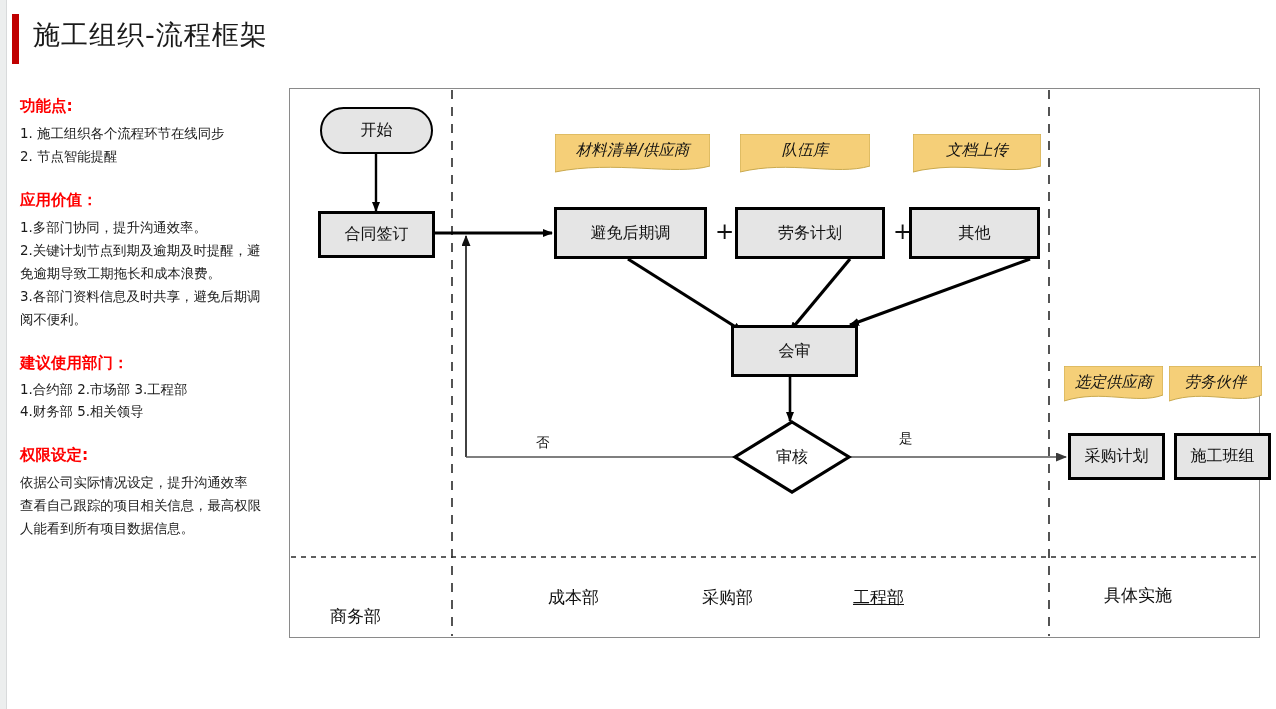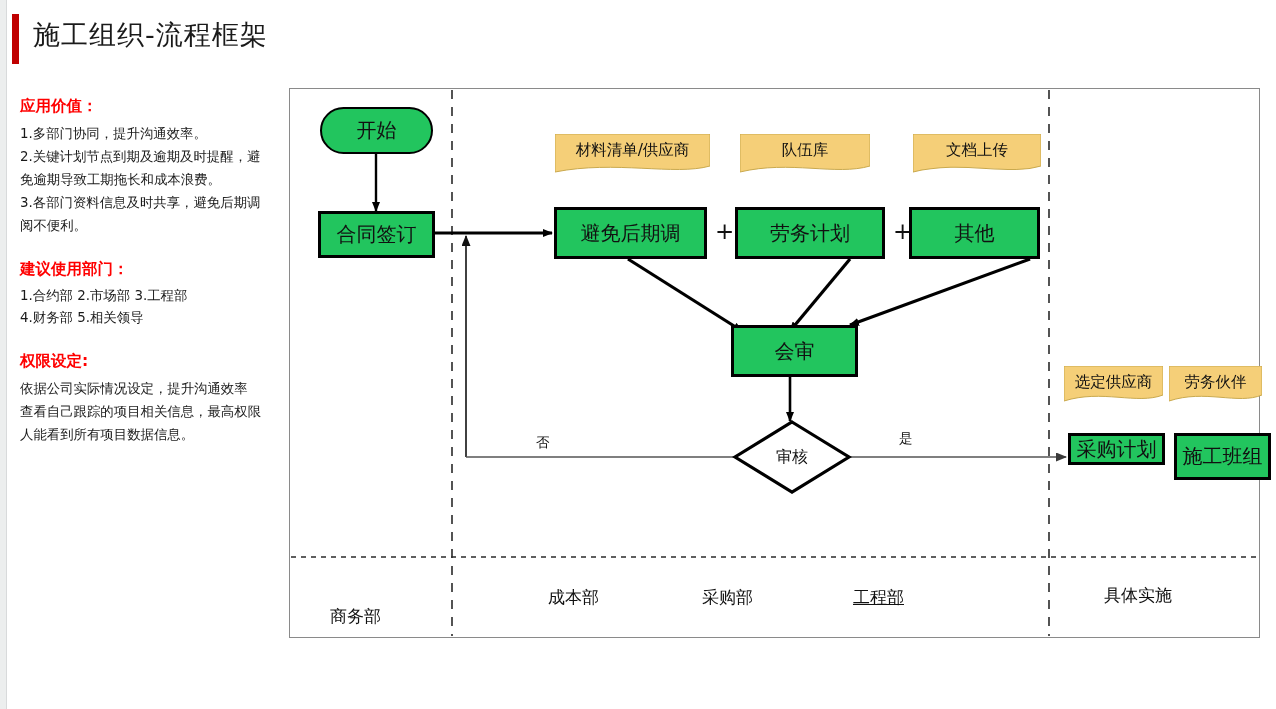--- a/index.html
+++ b/index.html
@@ -66,24 +66,24 @@
     position: absolute;
     left: 289px; top: 88px;
     width: 971px; height: 550px;
     border: 1px solid #8a8a8a;
     background: #ffffff;
   }
   #flowsvg { position: absolute; left: 0; top: 0; }
 
   .node {
     position: absolute;
-    background: #22c55e;
+    background: #e5e5e5;
     border: 3px solid #000;
     display: flex; align-items: center; justify-content: center;
-    font-size: 20px; color: #111;
+    font-size: 16px; color: #111;
     white-space: nowrap;
   }
   .node.start {
     border-radius: 26px;
     border-width: 2px;
   }
 
   .diamond-wrap { position: absolute; }
   .diamond-wrap .dlabel {
     position: absolute; left: 0; top: 0;
@@ -96,21 +96,21 @@
   .note {
     position: absolute;
     display: flex;
     align-items: flex-start;
     justify-content: center;
     font-size: 15.5px; color: #111;
     white-space: nowrap;
     padding-top: 6px;
   }
   .note .notebg { position: absolute; left:0; top:0; width:100%; height:100%; }
-  .note .notetext { position: relative; z-index: 2; }
+  .note .notetext { position: relative; z-index: 2; font-style: italic; }
 
   .plus {
     position: absolute;
     font-size: 23px; color: #111;
     line-height: 1;
   }
   .edge-label {
     position: absolute;
     font-size: 13.5px; color: #111;
   }
@@ -126,20 +126,25 @@
 <div id="stage">
 
   <div class="left-gutter"></div>
   <div class="left-gutter-line"></div>
 
   <div class="title-bar-accent"></div>
   <div class="page-title">施工组织-流程框架</div>
 
   <div class="side-col">
 
+    <div class="sec-block">
+      <div class="sec-head">功能点:</div>
+      <div class="sec-line">1. 施工组织各个流程环节在线同步</div>
+      <div class="sec-line">2. 节点智能提醒</div>
+    </div>
 
     <div class="sec-block">
       <div class="sec-head">应用价值：</div>
       <div class="sec-line">1.多部门协同，提升沟通效率。</div>
       <div class="sec-line">2.关键计划节点到期及逾期及时提醒，避</div>
       <div class="sec-line">免逾期导致工期拖长和成本浪费。</div>
       <div class="sec-line">3.各部门资料信息及时共享，避免后期调</div>
       <div class="sec-line">阅不便利。</div>
     </div>
 
@@ -215,21 +220,21 @@
 
     <div class="node" style="left:441px; top:236px; width:127px; height:52px;">会审</div>
 
     <div class="diamond-wrap" style="left:442px; top:330px; width:120px; height:76px;">
       <svg width="120" height="76" viewBox="0 0 120 76">
         <polygon points="60,3 117,38 60,73 3,38" fill="#fff" stroke="#000" stroke-width="3.2"></polygon>
       </svg>
       <div class="dlabel">审核</div>
     </div>
 
-    <div class="node" style="left:778px; top:344px; width:97px; height:32px;">采购计划</div>
+    <div class="node" style="left:778px; top:344px; width:97px; height:47px;">采购计划</div>
 
     <div class="node" style="left:884px; top:344px; width:97px; height:47px;">施工班组</div>
 
     <div class="note" style="left:265px; top:45px; width:155px; height:43px;">
       <svg class="notebg" viewBox="0 0 155 43" preserveAspectRatio="none">
         <path d="M0,0 L155,0 L155,32 C120,42 60,26 0,38 Z" fill="#f5cf78" stroke="#c9a94e" stroke-width="1"></path>
       </svg>
       <span class="notetext">材料清单/供应商</span>
     </div>
 

